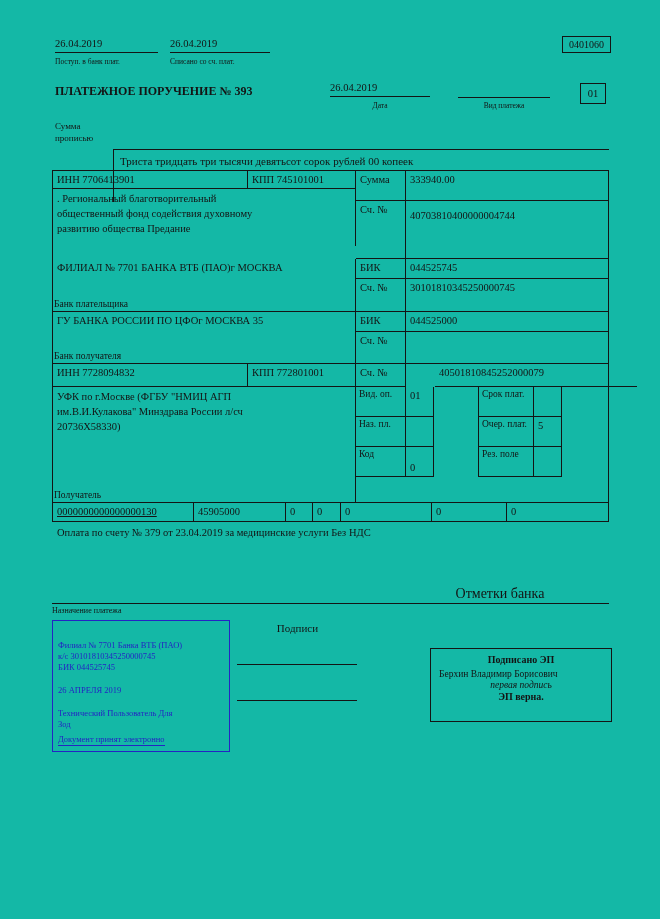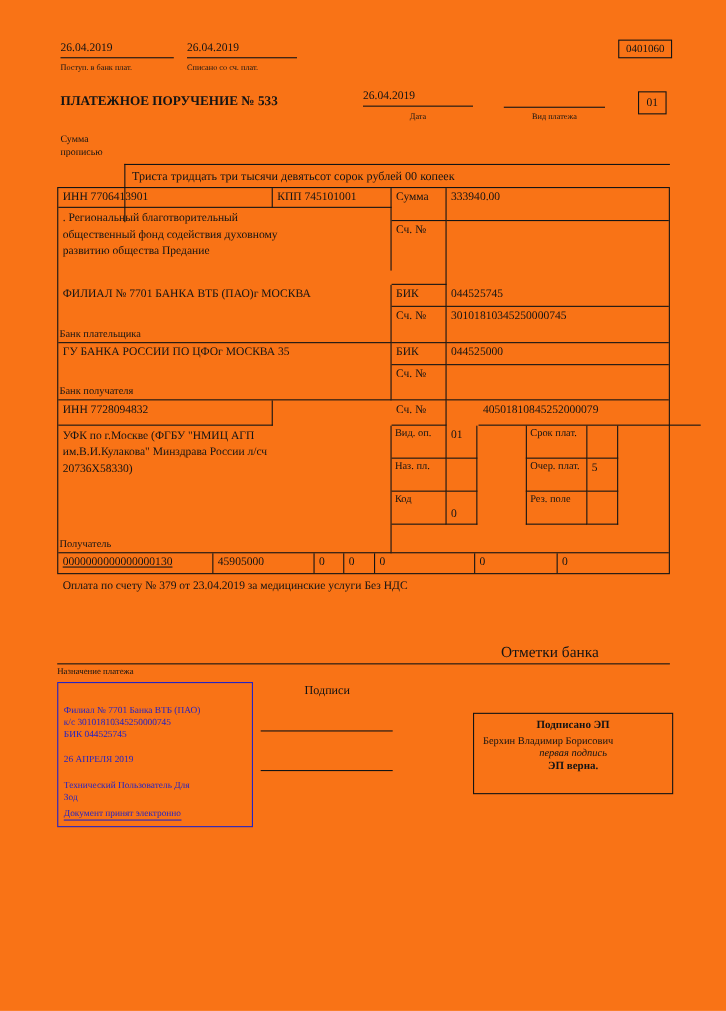--- a/index.html
+++ b/index.html
@@ -1,18 +1,18 @@
 <!DOCTYPE html>
 <html><head>
 <meta charset="utf-8">
 <style>
   * { margin:0; padding:0; box-sizing:border-box; }
   html,body { background:#fff; }
   .page {
-    position:relative; width:660px; height:919px; background:#f97316;
+    position:relative; width:660px; height:919px; background:#14b8a6;
     font-family:"Liberation Serif", serif; color:#141414; overflow:hidden;
   }
   .abs { position:absolute; }
   .pre { white-space:pre-line; }
   .center { text-align:center;font-family:Liberation Serif, serif; }
   .bold { font-weight:bold; }
   .italic { font-style:italic; }
   .tiny { font-size:7.5px; }
   .lbl-sm { font-size:9px; }
   .txt { font-size:10.5px; }
@@ -43,21 +43,21 @@
 <div class="page">
 
   <div class="abs txt" style="left:55px;top:38px;width:103px;border-bottom:1px solid #141414;padding-bottom:3px;">26.04.2019</div>
   <div class="abs tiny" style="left:55px;top:57px;">Поступ. в банк плат.</div>
 
   <div class="abs txt" style="left:170px;top:38px;width:100px;border-bottom:1px solid #141414;padding-bottom:3px;">26.04.2019</div>
   <div class="abs tiny" style="left:170px;top:57px;">Списано со сч. плат.</div>
 
   <div class="abs center" style="left:562px;top:36px;width:49px;height:17px;border:1px solid #141414;font-size:10px;line-height:15px;">0401060</div>
 
-  <div class="abs bold" style="left:55px;top:84px;font-size:12px;">ПЛАТЕЖНОЕ ПОРУЧЕНИЕ № 533</div>
+  <div class="abs bold" style="left:55px;top:84px;font-size:12px;">ПЛАТЕЖНОЕ ПОРУЧЕНИЕ № 393</div>
   <div class="abs txt" style="left:330px;top:82px;width:100px;border-bottom:1px solid #141414;padding-bottom:3px;">26.04.2019</div>
   <div class="abs tiny center" style="left:330px;top:101px;width:100px;">Дата</div>
   <div class="abs" style="left:458px;top:82px;width:92px;height:16px;border-bottom:1px solid #141414;"></div>
   <div class="abs tiny center" style="left:458px;top:101px;width:92px;">Вид платежа</div>
   <div class="abs center" style="left:580px;top:83px;width:26px;height:21px;border:1px solid #141414;font-size:10.5px;line-height:19px;">01</div>
 
   <div class="abs lbl-sm" style="left:55px;top:121px;">Сумма</div>
   <div class="abs lbl-sm" style="left:55px;top:133px;">прописью</div>
   <div class="abs bt bl" style="left:113px;top:117px;width:496px;height:53px;padding:5px 6px;font-size:11px;">Триста тридцать три тысячи девятьсот сорок рублей 00 копеек</div>
 
@@ -65,40 +65,42 @@
 
     <div class="cell br bb" style="left:0;top:0;width:195px;height:18px;">ИНН 7706413901</div>
     <div class="cell br bb" style="left:195px;top:0;width:108px;height:18px;">КПП 745101001</div>
     <div class="cell br pre" style="left:0;top:18px;width:303px;height:57px;line-height:15px;">. Региональный благотворительный
 общественный фонд содействия духовному
 развитию общества Предание</div>
 
     <div class="cell br bb" style="left:303px;top:0;width:50px;height:30px;">Сумма</div>
     <div class="cell bb" style="left:353px;top:0;width:202px;height:30px;">333940.00</div>
     <div class="cell br bb" style="left:303px;top:30px;width:50px;height:58px;">Сч. №</div>
+    <div class="cell bb" style="left:353px;top:30px;width:202px;height:58px;padding-top:8px;">40703810400000004744</div>
 
     <div class="cell br bb stack" style="left:0;top:88px;width:303px;height:53px;padding:0;">
       <div class="cell" style="position:static;">ФИЛИАЛ № 7701 БАНКА ВТБ (ПАО)г МОСКВА</div>
       <div class="sec">Банк плательщика</div>
     </div>
     <div class="cell br bb" style="left:303px;top:88px;width:50px;height:20px;">БИК</div>
     <div class="cell bb" style="left:353px;top:88px;width:202px;height:20px;">044525745</div>
     <div class="cell br bb" style="left:303px;top:108px;width:50px;height:33px;">Сч. №</div>
     <div class="cell bb" style="left:353px;top:108px;width:202px;height:33px;">30101810345250000745</div>
 
     <div class="cell br bb stack" style="left:0;top:141px;width:303px;height:52px;padding:0;gap:12px;">
       <div class="cell" style="position:static;">ГУ БАНКА РОССИИ ПО ЦФОг МОСКВА 35</div>
       <div class="sec">Банк получателя</div>
     </div>
     <div class="cell br bb" style="left:303px;top:141px;width:50px;height:20px;">БИК</div>
     <div class="cell bb" style="left:353px;top:141px;width:202px;height:20px;">044525000</div>
     <div class="cell br bb" style="left:303px;top:161px;width:50px;height:32px;">Сч. №</div>
     <div class="cell bb" style="left:353px;top:161px;width:202px;height:32px;"></div>
 
     <div class="cell br bb" style="left:0;top:193px;width:195px;height:23px;">ИНН 7728094832</div>
+    <div class="cell br bb" style="left:195px;top:193px;width:108px;height:23px;">КПП 772801001</div>
     <div class="cell br bb" style="left:303px;top:193px;width:50px;height:23px;">Сч. №</div>
     <div class="cell bb" style="left:334px;top:193px;width:202px;height:23px;margin-left:48px;">40501810845252000079</div>
 
     <div class="cell br bb stack" style="left:0;top:216px;width:303px;height:116px;padding:0;">
       <div class="cell pre" style="position:static;line-height:15px;">УФК по г.Москве (ФГБУ "НМИЦ АГП
 им.В.И.Кулакова" Минздрава России л/сч
 20736X58330)</div>
       <div class="sec">Получатель</div>
     </div>
 

